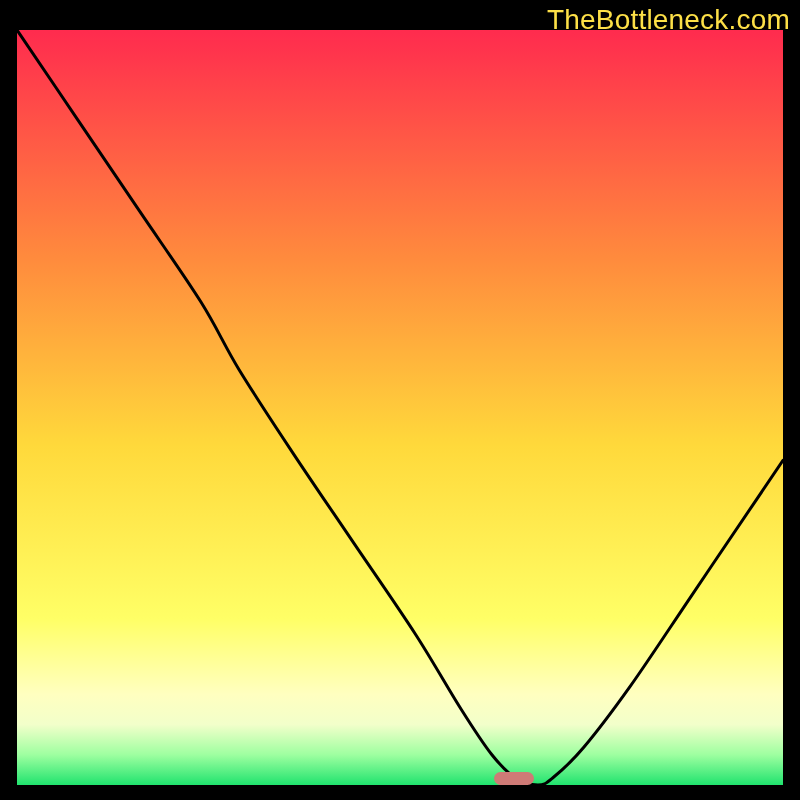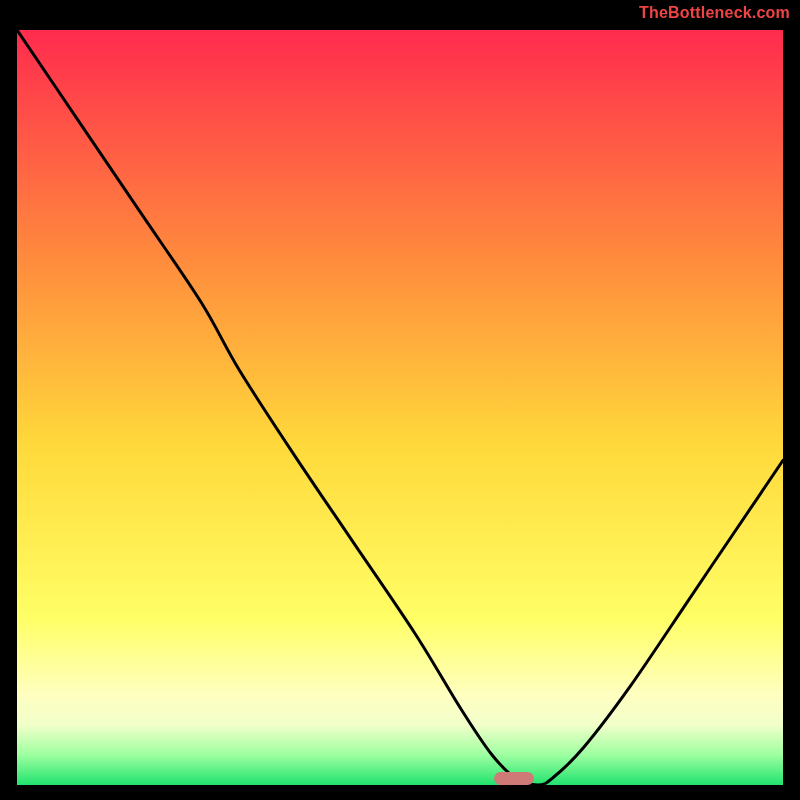--- a/index.html
+++ b/index.html
@@ -13,23 +13,23 @@
   }
   .stage {
     position: relative;
     width: 800px;
     height: 800px;
   }
   .watermark {
     position: absolute;
     top: 4px;
     right: 10px;
-    color: #ef4444;
-    font-size: 16px;
-    font-weight: 700;
+    color: #fde047;
+    font-size: 28px;
+    font-weight: 400;
     letter-spacing: 0.2px;
     user-select: none;
   }
   .plot-area {
     position: absolute;
     left: 17px;
     top: 30px;
     width: 766px;
     height: 755px;
     overflow: hidden;

